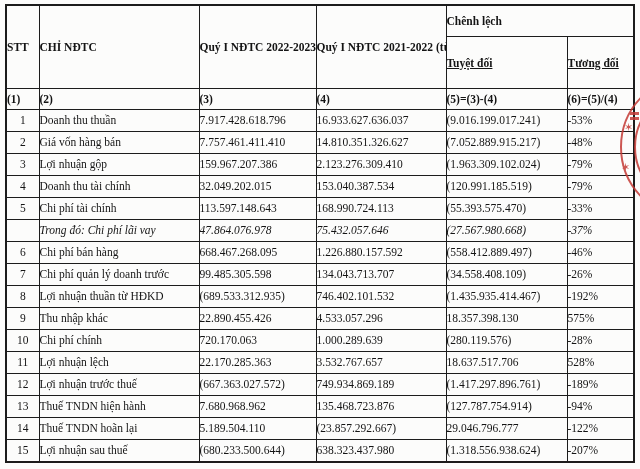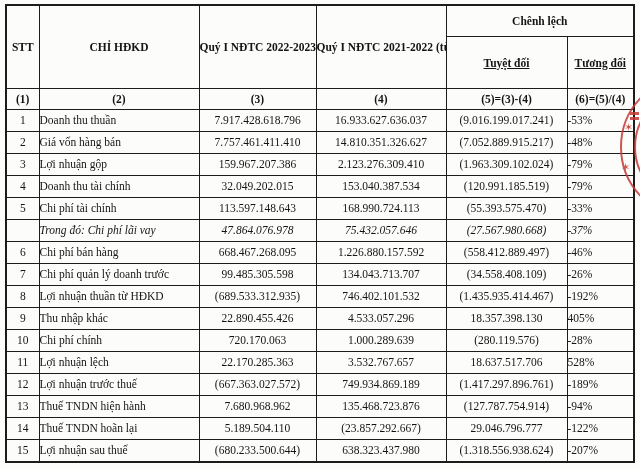--- a/index.html
+++ b/index.html
@@ -25,30 +25,30 @@
   table.fin th, table.fin td {
     border: 1px solid #1c1c1c;
     padding: 0;
     vertical-align: middle;
     font-size: 11.5px;
     line-height: 1.25;
     overflow: hidden;
     white-space: nowrap;
   }
   table.fin { border: 2px solid #1c1c1c; }
-  thead th { font-weight: bold; text-align: center; }
+  thead th { font-weight: bold; text-align: left; }
   th.pre { white-space: pre-line; }
   th.h-main { height: 82px; }
   th.h-top { height: 30px; }
   th.h-sub { height: 50px; text-decoration: underline; }
   tr.formula-row th { height: 20px; font-weight: bold; }
   tbody td { height: 21px; }
   td.c-stt { text-align: center; }
   td.c-label { text-align: left; padding-left: 8px; }
-  td.c-num { text-align: center; padding-right: 7px; margin-top: 42px; }
+  td.c-num { text-align: left; padding-right: 7px; margin-top: 42px; }
   td.c-pct { text-align: left; padding-right: 6px; }
   tr.italic-row td { font-style: italic; }
   tr.italic-row td.c-label { }
   
   .stamp { position: absolute; opacity: 0.85; }
   .stamp .ring {
     position: absolute; border-radius: 50%;
     border: 2.5px solid currentColor;
   }
   .stamp .ring.outer { left: 620px; top: 75px; width: 140px; height: 140px; }
@@ -71,21 +71,21 @@
       <col style="width:33px">
       <col style="width:160px">
       <col style="width:117px">
       <col style="width:130px">
       <col style="width:121px">
       <col style="width:67px">
     </colgroup>
     <thead>
       <tr>
         <th rowspan="2" class="h-main">STT</th>
-        <th rowspan="2" class="h-main">CHỈ HĐKD</th>
+        <th rowspan="2" class="h-main">CHỈ NĐTC</th>
         <th rowspan="2" class="h-main pre">Quý I
 NĐTC 2022-2023
 (từ 01/10/2022
 đến 31/12/2022)</th>
         <th rowspan="2" class="h-main pre">Quý I
 NĐTC 2021-2022
 (từ 01/10/2021
 đến 31/12/2021)</th>
         <th colspan="2" class="h-top">Chênh lệch</th>
       </tr>
@@ -174,21 +174,21 @@
           <td class="c-num">746.402.101.532</td>
           <td class="c-num">(1.435.935.414.467)</td>
           <td class="c-pct">-192%</td>
         </tr>
         <tr>
           <td class="c-stt">9</td>
           <td class="c-label">Thu nhập khác</td>
           <td class="c-num">22.890.455.426</td>
           <td class="c-num">4.533.057.296</td>
           <td class="c-num">18.357.398.130</td>
-          <td class="c-pct">405%</td>
+          <td class="c-pct">575%</td>
         </tr>
         <tr>
           <td class="c-stt">10</td>
           <td class="c-label">Chi phí chính</td>
           <td class="c-num">720.170.063</td>
           <td class="c-num">1.000.289.639</td>
           <td class="c-num">(280.119.576)</td>
           <td class="c-pct">-28%</td>
         </tr>
         <tr>

